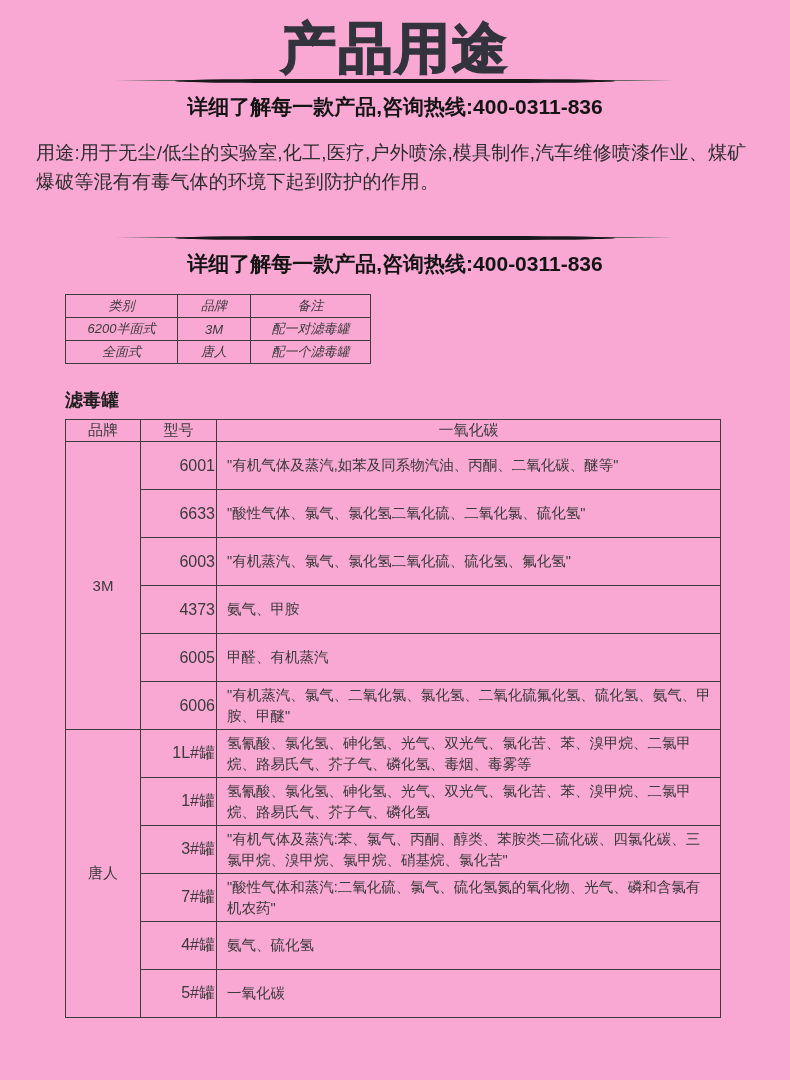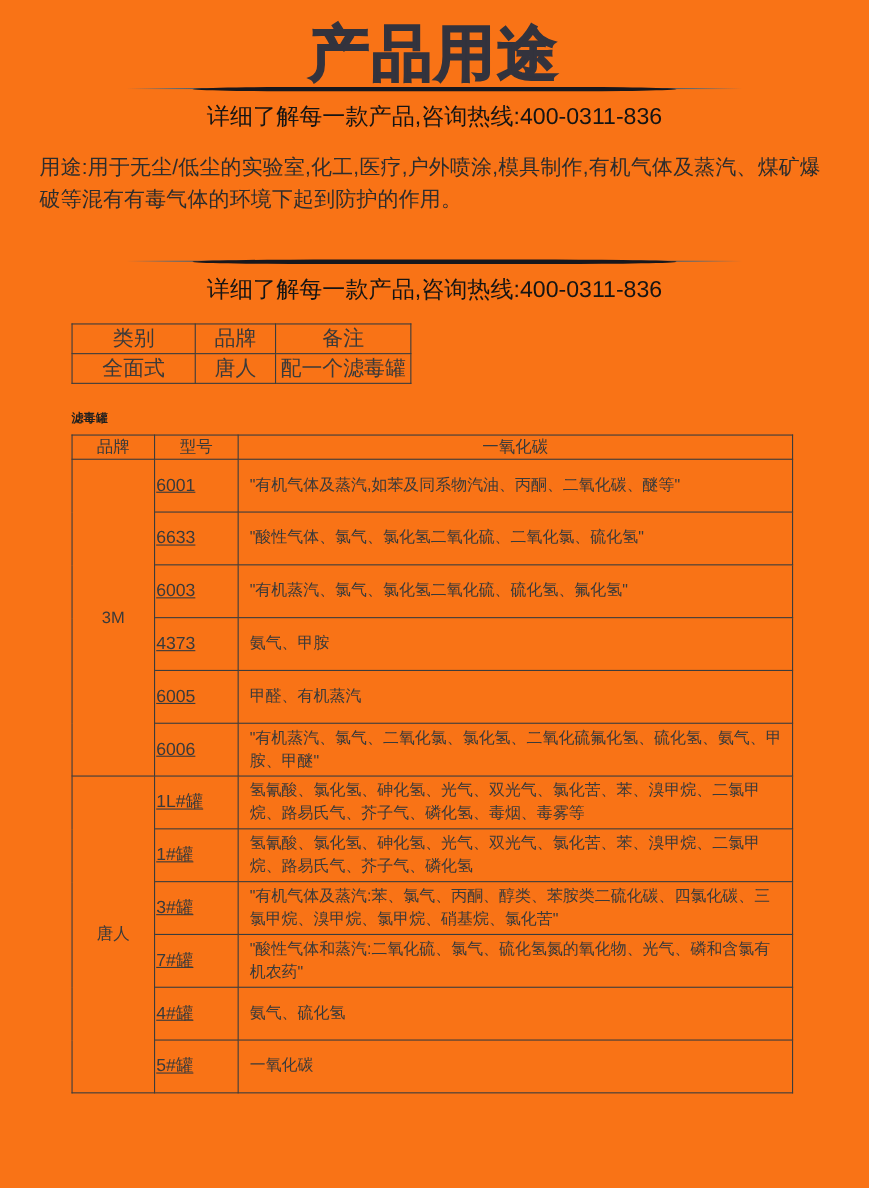--- a/index.html
+++ b/index.html
@@ -1,21 +1,21 @@
 <!DOCTYPE html>
 <html><head>
 <meta charset="utf-8">
 <style>
   html, body { margin: 0; padding: 0; background: #ffffff; }
   .page {
     position: relative;
     width: 790px;
     height: 1080px;
     margin: 0 auto;
-    background: #f97316;
+    background: #f9a8d4;
     font-family: "Liberation Sans", "DejaVu Sans", sans-serif;
     color: #2f2f2f;
     overflow: hidden;
   }
   
   .section-head { padding-top: 20px; }
   .big-title {
     margin: 0;
     text-align: center;
     font-size: 55px;
@@ -39,50 +39,52 @@
     position: absolute; top: 0; left: 60px; right: 60px; height: 4px;
     background: #17171c;
     border-radius: 50% / 100%;
   }
   .subtitle {
     margin: 12px;
     text-align: center;
     font-size: 21px;
     line-height: 24px;
     color: #141414;
+    font-weight: bold;
   }
   
   .usage-para {
     margin: 19px 34px 0 36px;
     font-size: 19px;
     line-height: 29px;
     color: #2d2d2d;
     letter-spacing: 0.2px;
   }
   
   .spec-table {
     margin: 18px 0 0 65px;
     border-collapse: collapse;
     table-layout: fixed;
-    font-size: 19px;
+    font-size: 13px;
     color: #3a3a3a;
+    font-style: italic;
   }
   .spec-table td, .spec-table th {
     border: 1px solid #3c3c3c;
     text-align: center;
     font-weight: normal;
     height: 22px;
     padding: 0 4px;
     overflow: hidden;
     white-space: nowrap;
   }
   
   .cartridge-heading {
     margin: 24px 4px 7px 65px;
-    font-size: 11px;
+    font-size: 18px;
     font-weight: bold;
     color: #1f1f1f;
   }
   .cartridge-table {
     margin: 0 0 0 65px;
     border-collapse: collapse;
     table-layout: fixed;
     width: 655px;
     font-size: 14.5px;
     color: #3a3a3a;
@@ -96,24 +98,23 @@
     height: 21px;
     text-align: center;
     font-size: 15px;
     padding: 0;
   }
   .cartridge-table td.brand-cell {
     text-align: center;
     font-size: 15px;
   }
   .cartridge-table td.model-cell {
-    text-align: left;
+    text-align: right;
     font-size: 16px;
     height: 45px;
-    text-decoration: underline;
   }
   .cartridge-table td.gases-cell {
     text-align: left;
     padding: 2px 8px 2px 10px;
     line-height: 21px;
     font-size: 14.5px;
   }
 </style>
 </head>
 <body>
@@ -122,21 +123,21 @@
 
   <div class="section-head">
     <h1 class="big-title">产品用途</h1>
     <div class="divider">
       <div class="thin"></div>
       <div class="thick"></div>
     </div>
     <p class="subtitle">详细了解每一款产品,咨询热线:400-0311-836</p>
   </div>
 
-  <p class="usage-para">用途:用于无尘/低尘的实验室,化工,医疗,户外喷涂,模具制作,有机气体及蒸汽、煤矿爆破等混有有毒气体的环境下起到防护的作用。</p>
+  <p class="usage-para">用途:用于无尘/低尘的实验室,化工,医疗,户外喷涂,模具制作,汽车维修喷漆作业、煤矿爆破等混有有毒气体的环境下起到防护的作用。</p>
 
   <div class="section-head" style="padding-top:37px;">
     <div class="divider">
       <div class="thin"></div>
       <div class="thick"></div>
     </div>
     <p class="subtitle">详细了解每一款产品,咨询热线:400-0311-836</p>
   </div>
 
   <table class="spec-table">
@@ -147,20 +148,25 @@
       </colgroup>
     <thead>
       <tr>
         <th>类别</th>
         <th>品牌</th>
         <th>备注</th>
       </tr>
     </thead>
     <tbody>
       <tr>
+        <td>6200半面式</td>
+        <td>3M</td>
+        <td>配一对滤毒罐</td>
+      </tr>
+      <tr>
         <td>全面式</td>
         <td>唐人</td>
         <td>配一个滤毒罐</td>
       </tr>
     </tbody>
   </table>
 
   <div class="cartridge-heading">滤毒罐</div>
 
   <table class="cartridge-table">

